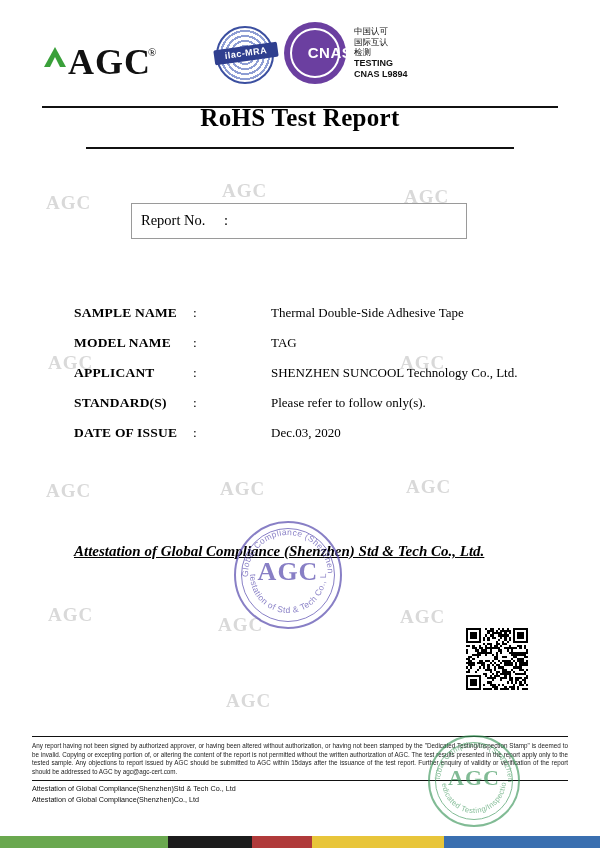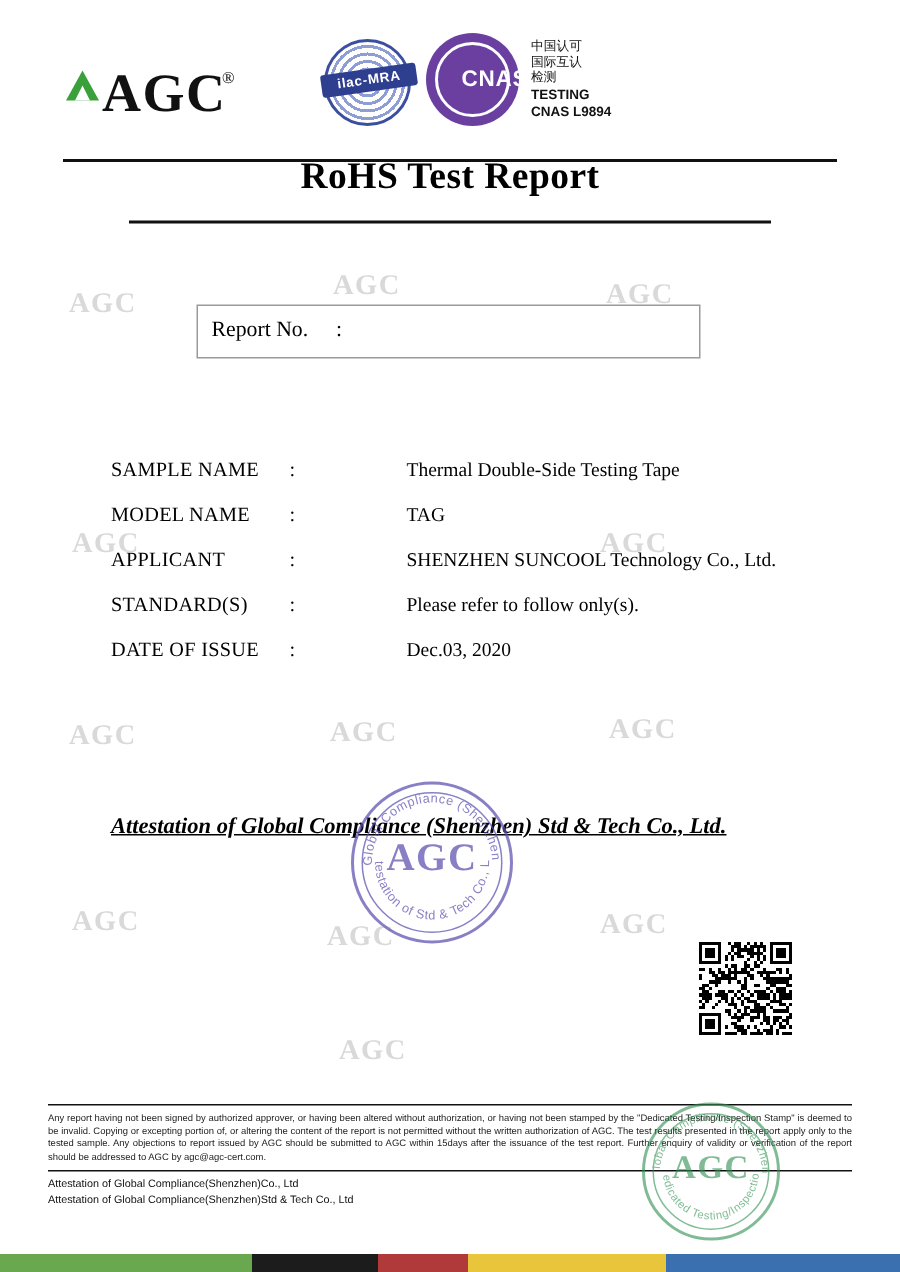--- a/index.html
+++ b/index.html
@@ -222,21 +222,21 @@
     width: 460px;
   }
   .field-row {
     position: relative;
     height: 30px;
   }
   .field-label {
     position: absolute;
     left: 0;
     top: 0;
-    font-weight: normal;
+    font-weight: bold;
     font-size: 13.5px;
     letter-spacing: 0.2px;
   }
   .field-colon {
     position: absolute;
     left: 119px;
     top: 0;
     font-size: 13.5px;
   }
   .field-value {
@@ -435,21 +435,21 @@
   <div class="title-rule"></div>
 
   <div class="report-box"></div>
   <div class="report-label">Report No.</div>
   <div class="report-colon">:</div>
 
   <div class="fields">
     <div class="field-row">
       <div class="field-label">SAMPLE NAME</div>
       <div class="field-colon">:</div>
-      <div class="field-value">Thermal Double-Side Testing Tape</div>
+      <div class="field-value">Thermal Double-Side Adhesive Tape</div>
     </div>
     <div class="field-row">
       <div class="field-label">MODEL NAME</div>
       <div class="field-colon">:</div>
       <div class="field-value">TAG</div>
     </div>
     <div class="field-row">
       <div class="field-label">APPLICANT</div>
       <div class="field-colon">:</div>
       <div class="field-value">SHENZHEN  SUNCOOL  Technology Co., Ltd.</div>
@@ -501,22 +501,22 @@
       <g fill="#000" id="qr-cells">
           <path d="M0 0h1v1h-1zM1 0h1v1h-1zM2 0h1v1h-1zM3 0h1v1h-1zM4 0h1v1h-1zM5 0h1v1h-1zM6 0h1v1h-1zM9 0h1v1h-1zM11 0h1v1h-1zM12 0h1v1h-1zM15 0h1v1h-1zM17 0h1v1h-1zM19 0h1v1h-1zM22 0h1v1h-1zM23 0h1v1h-1zM24 0h1v1h-1zM25 0h1v1h-1zM26 0h1v1h-1zM27 0h1v1h-1zM28 0h1v1h-1zM0 1h1v1h-1zM6 1h1v1h-1zM10 1h1v1h-1zM11 1h1v1h-1zM12 1h1v1h-1zM14 1h1v1h-1zM16 1h1v1h-1zM17 1h1v1h-1zM18 1h1v1h-1zM19 1h1v1h-1zM20 1h1v1h-1zM22 1h1v1h-1zM28 1h1v1h-1zM0 2h1v1h-1zM2 2h1v1h-1zM3 2h1v1h-1zM4 2h1v1h-1zM6 2h1v1h-1zM10 2h1v1h-1zM12 2h1v1h-1zM13 2h1v1h-1zM14 2h1v1h-1zM15 2h1v1h-1zM16 2h1v1h-1zM18 2h1v1h-1zM20 2h1v1h-1zM22 2h1v1h-1zM24 2h1v1h-1zM25 2h1v1h-1zM26 2h1v1h-1zM28 2h1v1h-1zM0 3h1v1h-1zM2 3h1v1h-1zM3 3h1v1h-1zM4 3h1v1h-1zM6 3h1v1h-1zM9 3h1v1h-1zM11 3h1v1h-1zM12 3h1v1h-1zM15 3h1v1h-1zM16 3h1v1h-1zM17 3h1v1h-1zM18 3h1v1h-1zM19 3h1v1h-1zM22 3h1v1h-1zM24 3h1v1h-1zM25 3h1v1h-1zM26 3h1v1h-1zM28 3h1v1h-1zM0 4h1v1h-1zM2 4h1v1h-1zM3 4h1v1h-1zM4 4h1v1h-1zM6 4h1v1h-1zM8 4h1v1h-1zM10 4h1v1h-1zM12 4h1v1h-1zM13 4h1v1h-1zM16 4h1v1h-1zM18 4h1v1h-1zM20 4h1v1h-1zM22 4h1v1h-1zM24 4h1v1h-1zM25 4h1v1h-1zM26 4h1v1h-1zM28 4h1v1h-1zM0 5h1v1h-1zM6 5h1v1h-1zM8 5h1v1h-1zM10 5h1v1h-1zM15 5h1v1h-1zM18 5h1v1h-1zM20 5h1v1h-1zM22 5h1v1h-1zM28 5h1v1h-1zM0 6h1v1h-1zM1 6h1v1h-1zM2 6h1v1h-1zM3 6h1v1h-1zM4 6h1v1h-1zM5 6h1v1h-1zM6 6h1v1h-1zM14 6h1v1h-1zM17 6h1v1h-1zM19 6h1v1h-1zM22 6h1v1h-1zM23 6h1v1h-1zM24 6h1v1h-1zM25 6h1v1h-1zM26 6h1v1h-1zM27 6h1v1h-1zM28 6h1v1h-1zM8 7h1v1h-1zM10 7h1v1h-1zM11 7h1v1h-1zM14 7h1v1h-1zM15 7h1v1h-1zM17 7h1v1h-1zM18 7h1v1h-1zM0 8h1v1h-1zM1 8h1v1h-1zM3 8h1v1h-1zM6 8h1v1h-1zM9 8h1v1h-1zM11 8h1v1h-1zM13 8h1v1h-1zM14 8h1v1h-1zM16 8h1v1h-1zM20 8h1v1h-1zM24 8h1v1h-1zM25 8h1v1h-1zM27 8h1v1h-1zM3 9h1v1h-1zM4 9h1v1h-1zM6 9h1v1h-1zM7 9h1v1h-1zM9 9h1v1h-1zM10 9h1v1h-1zM11 9h1v1h-1zM12 9h1v1h-1zM13 9h1v1h-1zM14 9h1v1h-1zM15 9h1v1h-1zM18 9h1v1h-1zM19 9h1v1h-1zM20 9h1v1h-1zM21 9h1v1h-1zM22 9h1v1h-1zM23 9h1v1h-1zM25 9h1v1h-1zM27 9h1v1h-1zM0 10h1v1h-1zM4 10h1v1h-1zM5 10h1v1h-1zM7 10h1v1h-1zM8 10h1v1h-1zM9 10h1v1h-1zM11 10h1v1h-1zM15 10h1v1h-1zM16 10h1v1h-1zM19 10h1v1h-1zM21 10h1v1h-1zM28 10h1v1h-1zM0 11h1v1h-1zM5 11h1v1h-1zM6 11h1v1h-1zM7 11h1v1h-1zM8 11h1v1h-1zM9 11h1v1h-1zM10 11h1v1h-1zM11 11h1v1h-1zM14 11h1v1h-1zM16 11h1v1h-1zM20 11h1v1h-1zM21 11h1v1h-1zM22 11h1v1h-1zM23 11h1v1h-1zM24 11h1v1h-1zM25 11h1v1h-1zM26 11h1v1h-1zM27 11h1v1h-1zM28 11h1v1h-1zM3 12h1v1h-1zM4 12h1v1h-1zM5 12h1v1h-1zM6 12h1v1h-1zM9 12h1v1h-1zM12 12h1v1h-1zM14 12h1v1h-1zM21 12h1v1h-1zM22 12h1v1h-1zM23 12h1v1h-1zM24 12h1v1h-1zM25 12h1v1h-1zM26 12h1v1h-1zM27 12h1v1h-1zM1 13h1v1h-1zM2 13h1v1h-1zM5 13h1v1h-1zM13 13h1v1h-1zM14 13h1v1h-1zM17 13h1v1h-1zM18 13h1v1h-1zM22 13h1v1h-1zM23 13h1v1h-1zM27 13h1v1h-1zM28 13h1v1h-1zM0 14h1v1h-1zM1 14h1v1h-1zM3 14h1v1h-1zM13 14h1v1h-1zM14 14h1v1h-1zM21 14h1v1h-1zM24 14h1v1h-1zM25 14h1v1h-1zM26 14h1v1h-1zM1 15h1v1h-1zM2 15h1v1h-1zM6 15h1v1h-1zM7 15h1v1h-1zM9 15h1v1h-1zM10 15h1v1h-1zM12 15h1v1h-1zM15 15h1v1h-1zM17 15h1v1h-1zM18 15h1v1h-1zM19 15h1v1h-1zM20 15h1v1h-1zM22 15h1v1h-1zM24 15h1v1h-1zM25 15h1v1h-1zM26 15h1v1h-1zM28 15h1v1h-1zM0 16h1v1h-1zM1 16h1v1h-1zM2 16h1v1h-1zM3 16h1v1h-1zM5 16h1v1h-1zM6 16h1v1h-1zM7 16h1v1h-1zM8 16h1v1h-1zM11 16h1v1h-1zM13 16h1v1h-1zM16 16h1v1h-1zM18 16h1v1h-1zM19 16h1v1h-1zM20 16h1v1h-1zM21 16h1v1h-1zM23 16h1v1h-1zM25 16h1v1h-1zM26 16h1v1h-1zM27 16h1v1h-1zM28 16h1v1h-1zM1 17h1v1h-1zM2 17h1v1h-1zM3 17h1v1h-1zM7 17h1v1h-1zM8 17h1v1h-1zM10 17h1v1h-1zM12 17h1v1h-1zM14 17h1v1h-1zM15 17h1v1h-1zM18 17h1v1h-1zM19 17h1v1h-1zM20 17h1v1h-1zM21 17h1v1h-1zM23 17h1v1h-1zM25 17h1v1h-1zM26 17h1v1h-1zM27 17h1v1h-1zM28 17h1v1h-1zM0 18h1v1h-1zM2 18h1v1h-1zM6 18h1v1h-1zM8 18h1v1h-1zM10 18h1v1h-1zM13 18h1v1h-1zM15 18h1v1h-1zM16 18h1v1h-1zM17 18h1v1h-1zM22 18h1v1h-1zM23 18h1v1h-1zM24 18h1v1h-1zM25 18h1v1h-1zM1 19h1v1h-1zM5 19h1v1h-1zM9 19h1v1h-1zM10 19h1v1h-1zM11 19h1v1h-1zM13 19h1v1h-1zM17 19h1v1h-1zM18 19h1v1h-1zM21 19h1v1h-1zM25 19h1v1h-1zM26 19h1v1h-1zM28 19h1v1h-1zM0 20h1v1h-1zM1 20h1v1h-1zM4 20h1v1h-1zM11 20h1v1h-1zM14 20h1v1h-1zM15 20h1v1h-1zM17 20h1v1h-1zM18 20h1v1h-1zM19 20h1v1h-1zM20 20h1v1h-1zM22 20h1v1h-1zM27 20h1v1h-1zM8 21h1v1h-1zM9 21h1v1h-1zM12 21h1v1h-1zM14 21h1v1h-1zM16 21h1v1h-1zM17 21h1v1h-1zM18 21h1v1h-1zM19 21h1v1h-1zM20 21h1v1h-1zM23 21h1v1h-1zM24 21h1v1h-1zM25 21h1v1h-1zM26 21h1v1h-1zM27 21h1v1h-1zM0 22h1v1h-1zM1 22h1v1h-1zM2 22h1v1h-1zM3 22h1v1h-1zM4 22h1v1h-1zM5 22h1v1h-1zM6 22h1v1h-1zM9 22h1v1h-1zM11 22h1v1h-1zM13 22h1v1h-1zM14 22h1v1h-1zM15 22h1v1h-1zM18 22h1v1h-1zM20 22h1v1h-1zM28 22h1v1h-1zM0 23h1v1h-1zM6 23h1v1h-1zM10 23h1v1h-1zM11 23h1v1h-1zM12 23h1v1h-1zM13 23h1v1h-1zM16 23h1v1h-1zM17 23h1v1h-1zM18 23h1v1h-1zM20 23h1v1h-1zM21 23h1v1h-1zM23 23h1v1h-1zM24 23h1v1h-1zM25 23h1v1h-1zM27 23h1v1h-1zM28 23h1v1h-1zM0 24h1v1h-1zM2 24h1v1h-1zM3 24h1v1h-1zM4 24h1v1h-1zM6 24h1v1h-1zM12 24h1v1h-1zM16 24h1v1h-1zM20 24h1v1h-1zM21 24h1v1h-1zM23 24h1v1h-1zM24 24h1v1h-1zM26 24h1v1h-1zM27 24h1v1h-1zM0 25h1v1h-1zM2 25h1v1h-1zM3 25h1v1h-1zM4 25h1v1h-1zM6 25h1v1h-1zM10 25h1v1h-1zM11 25h1v1h-1zM19 25h1v1h-1zM21 25h1v1h-1zM23 25h1v1h-1zM25 25h1v1h-1zM27 25h1v1h-1zM0 26h1v1h-1zM2 26h1v1h-1zM3 26h1v1h-1zM4 26h1v1h-1zM6 26h1v1h-1zM8 26h1v1h-1zM11 26h1v1h-1zM12 26h1v1h-1zM13 26h1v1h-1zM15 26h1v1h-1zM17 26h1v1h-1zM22 26h1v1h-1zM25 26h1v1h-1zM26 26h1v1h-1zM28 26h1v1h-1zM0 27h1v1h-1zM6 27h1v1h-1zM12 27h1v1h-1zM13 27h1v1h-1zM14 27h1v1h-1zM18 27h1v1h-1zM20 27h1v1h-1zM21 27h1v1h-1zM22 27h1v1h-1zM24 27h1v1h-1zM0 28h1v1h-1zM1 28h1v1h-1zM2 28h1v1h-1zM3 28h1v1h-1zM4 28h1v1h-1zM5 28h1v1h-1zM6 28h1v1h-1zM8 28h1v1h-1zM9 28h1v1h-1zM10 28h1v1h-1zM11 28h1v1h-1zM13 28h1v1h-1zM14 28h1v1h-1zM16 28h1v1h-1zM17 28h1v1h-1zM18 28h1v1h-1zM19 28h1v1h-1zM21 28h1v1h-1zM22 28h1v1h-1zM24 28h1v1h-1zM26 28h1v1h-1zM27 28h1v1h-1zM28 28h1v1h-1z"></path>
         </g>
     </svg>
   </div>
 
   <div class="footer-rule"></div>
   <div class="disclaimer">Any report having not been signed by authorized approver, or having been altered without authorization, or having not been stamped by the "Dedicated Testing/Inspection Stamp" is deemed to be invalid. Copying or excepting portion of, or altering the content of the report is not permitted without the written authorization of AGC. The test results presented in the report apply only to the tested sample. Any objections to report issued by AGC should be submitted to AGC within 15days after the issuance of the test report. Further enquiry of validity or verification of the report should be addressed to AGC by agc@agc-cert.com.</div>
   <div class="footer-rule2"></div>
   <div class="footer-lines">
+    <div>Attestation of Global Compliance(Shenzhen)Std &amp; Tech Co., Ltd</div>
     <div>Attestation of Global Compliance(Shenzhen)Co., Ltd</div>
-    <div>Attestation of Global Compliance(Shenzhen)Std &amp; Tech Co., Ltd</div>
   </div>
 
   <div class="stamp stamp2">
     <div class="stamp-ring"></div>
     <div class="stamp-ring2"></div>
     <svg class="stamp-arc" viewBox="0 0 92 92">
       <defs>
         <path id="arcTop2" d="M 12,46 A 34,34 0 0 1 80,46"></path>
         <path id="arcBot2" d="M 14,46 A 32,32 0 0 0 78,46"></path>
       </defs>

